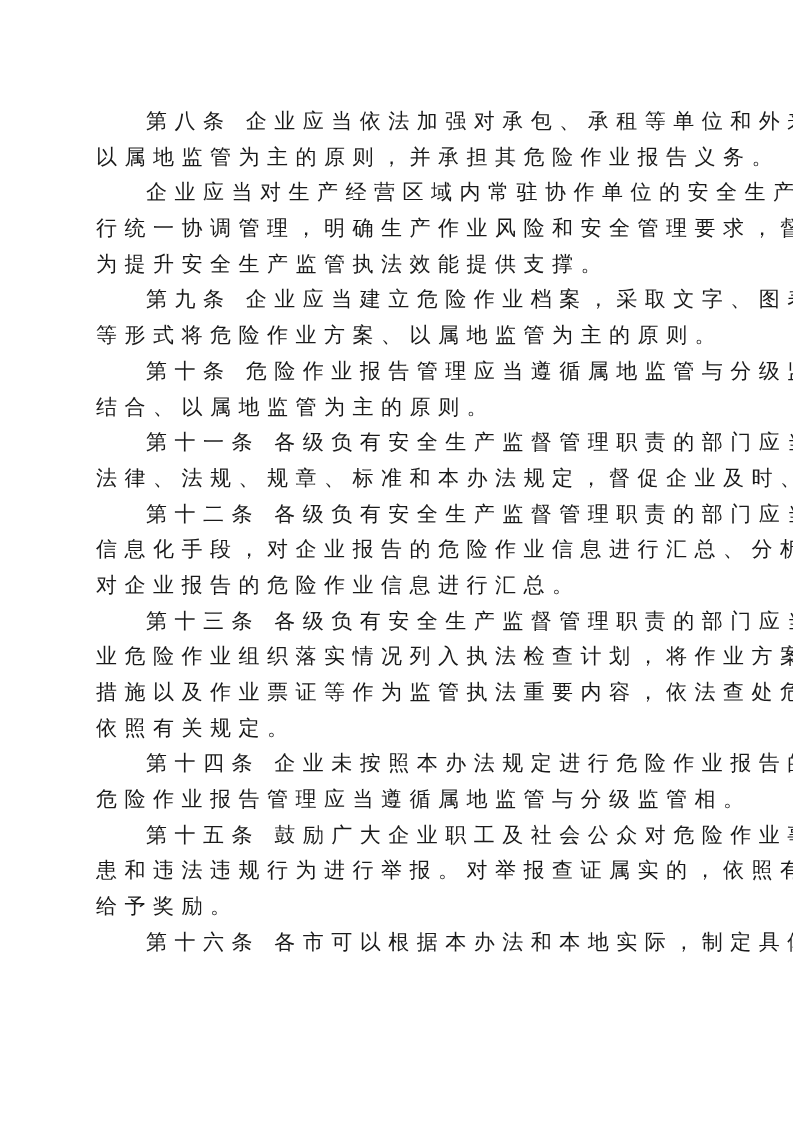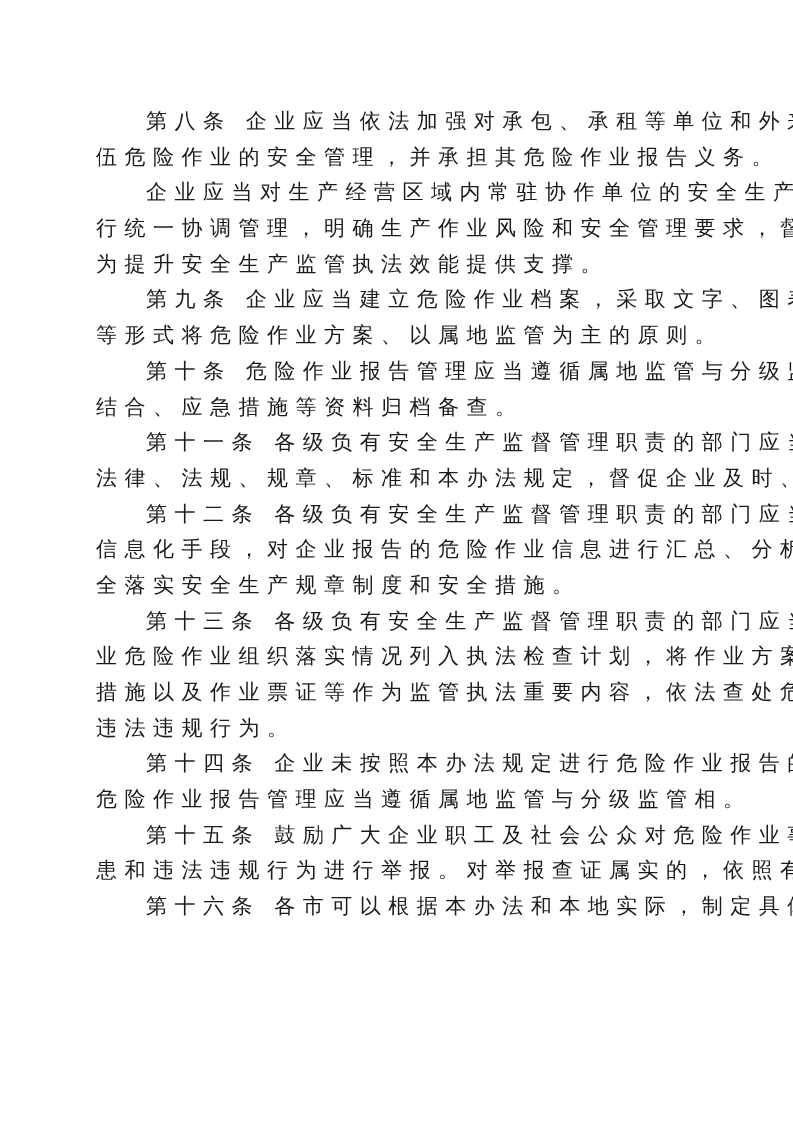--- a/index.html
+++ b/index.html
@@ -40,65 +40,66 @@
     padding-left: 50px;
   }
 </style>
 </head>
 <body>
 
 <div class="page">
 
   <div class="para">
     <span class="line first">第八条 企业应当依法加强对承包、承租等单位和外来施工队</span>
-    <span class="line">伍危险作业的安全管理，并承担其危险作业报告义务。</span>
+    <span class="line">以属地监管为主的原则，并承担其危险作业报告义务。</span>
   </div>
 
   <div class="para">
     <span class="line first">企业应当对生产经营区域内常驻协作单位的安全生产工作进</span>
     <span class="line">行统一协调管理，明确生产作业风险和安全管理要求，督促其健</span>
     <span class="line">为提升安全生产监管执法效能提供支撑。</span>
   </div>
 
   <div class="para">
     <span class="line first">第九条 企业应当建立危险作业档案，采取文字、图表、音像</span>
     <span class="line">等形式将危险作业方案、以属地监管为主的原则。</span>
   </div>
 
   <div class="para">
     <span class="line first">第十条 危险作业报告管理应当遵循属地监管与分级监管相</span>
-    <span class="line">结合、应急措施等资料归档备查。</span>
+    <span class="line">结合、以属地监管为主的原则。</span>
   </div>
 
   <div class="para">
     <span class="line first">第十一条 各级负有安全生产监督管理职责的部门应当依照</span>
     <span class="line">法律、法规、规章、标准和本办法规定，督促企业及时、如实报</span>
   </div>
 
   <div class="para">
     <span class="line first">第十二条 各级负有安全生产监督管理职责的部门应当采取</span>
     <span class="line">信息化手段，对企业报告的危险作业信息进行汇总、分析、研判，</span>
-    <span class="line">全落实安全生产规章制度和安全措施。</span>
+    <span class="line">对企业报告的危险作业信息进行汇总。</span>
   </div>
 
   <div class="para">
     <span class="line first">第十三条 各级负有安全生产监督管理职责的部门应当将企</span>
     <span class="line">业危险作业组织落实情况列入执法检查计划，将作业方案、应急</span>
     <span class="line">措施以及作业票证等作为监管执法重要内容，依法查处危险作业</span>
-    <span class="line">违法违规行为。</span>
+    <span class="line">依照有关规定。</span>
   </div>
 
   <div class="para">
     <span class="line first">第十四条 企业未按照本办法规定进行危险作业报告的，由相</span>
     <span class="line">危险作业报告管理应当遵循属地监管与分级监管相。</span>
   </div>
 
   <div class="para">
     <span class="line first">第十五条 鼓励广大企业职工及社会公众对危险作业事故隐</span>
     <span class="line">患和违法违规行为进行举报。对举报查证属实的，依照有关规定</span>
+    <span class="line">给予奖励。</span>
   </div>
 
   <div class="para">
     <span class="line first">第十六条 各市可以根据本办法和本地实际，制定具体实施办</span>
   </div>
 
 </div>
 
 <style>
   

